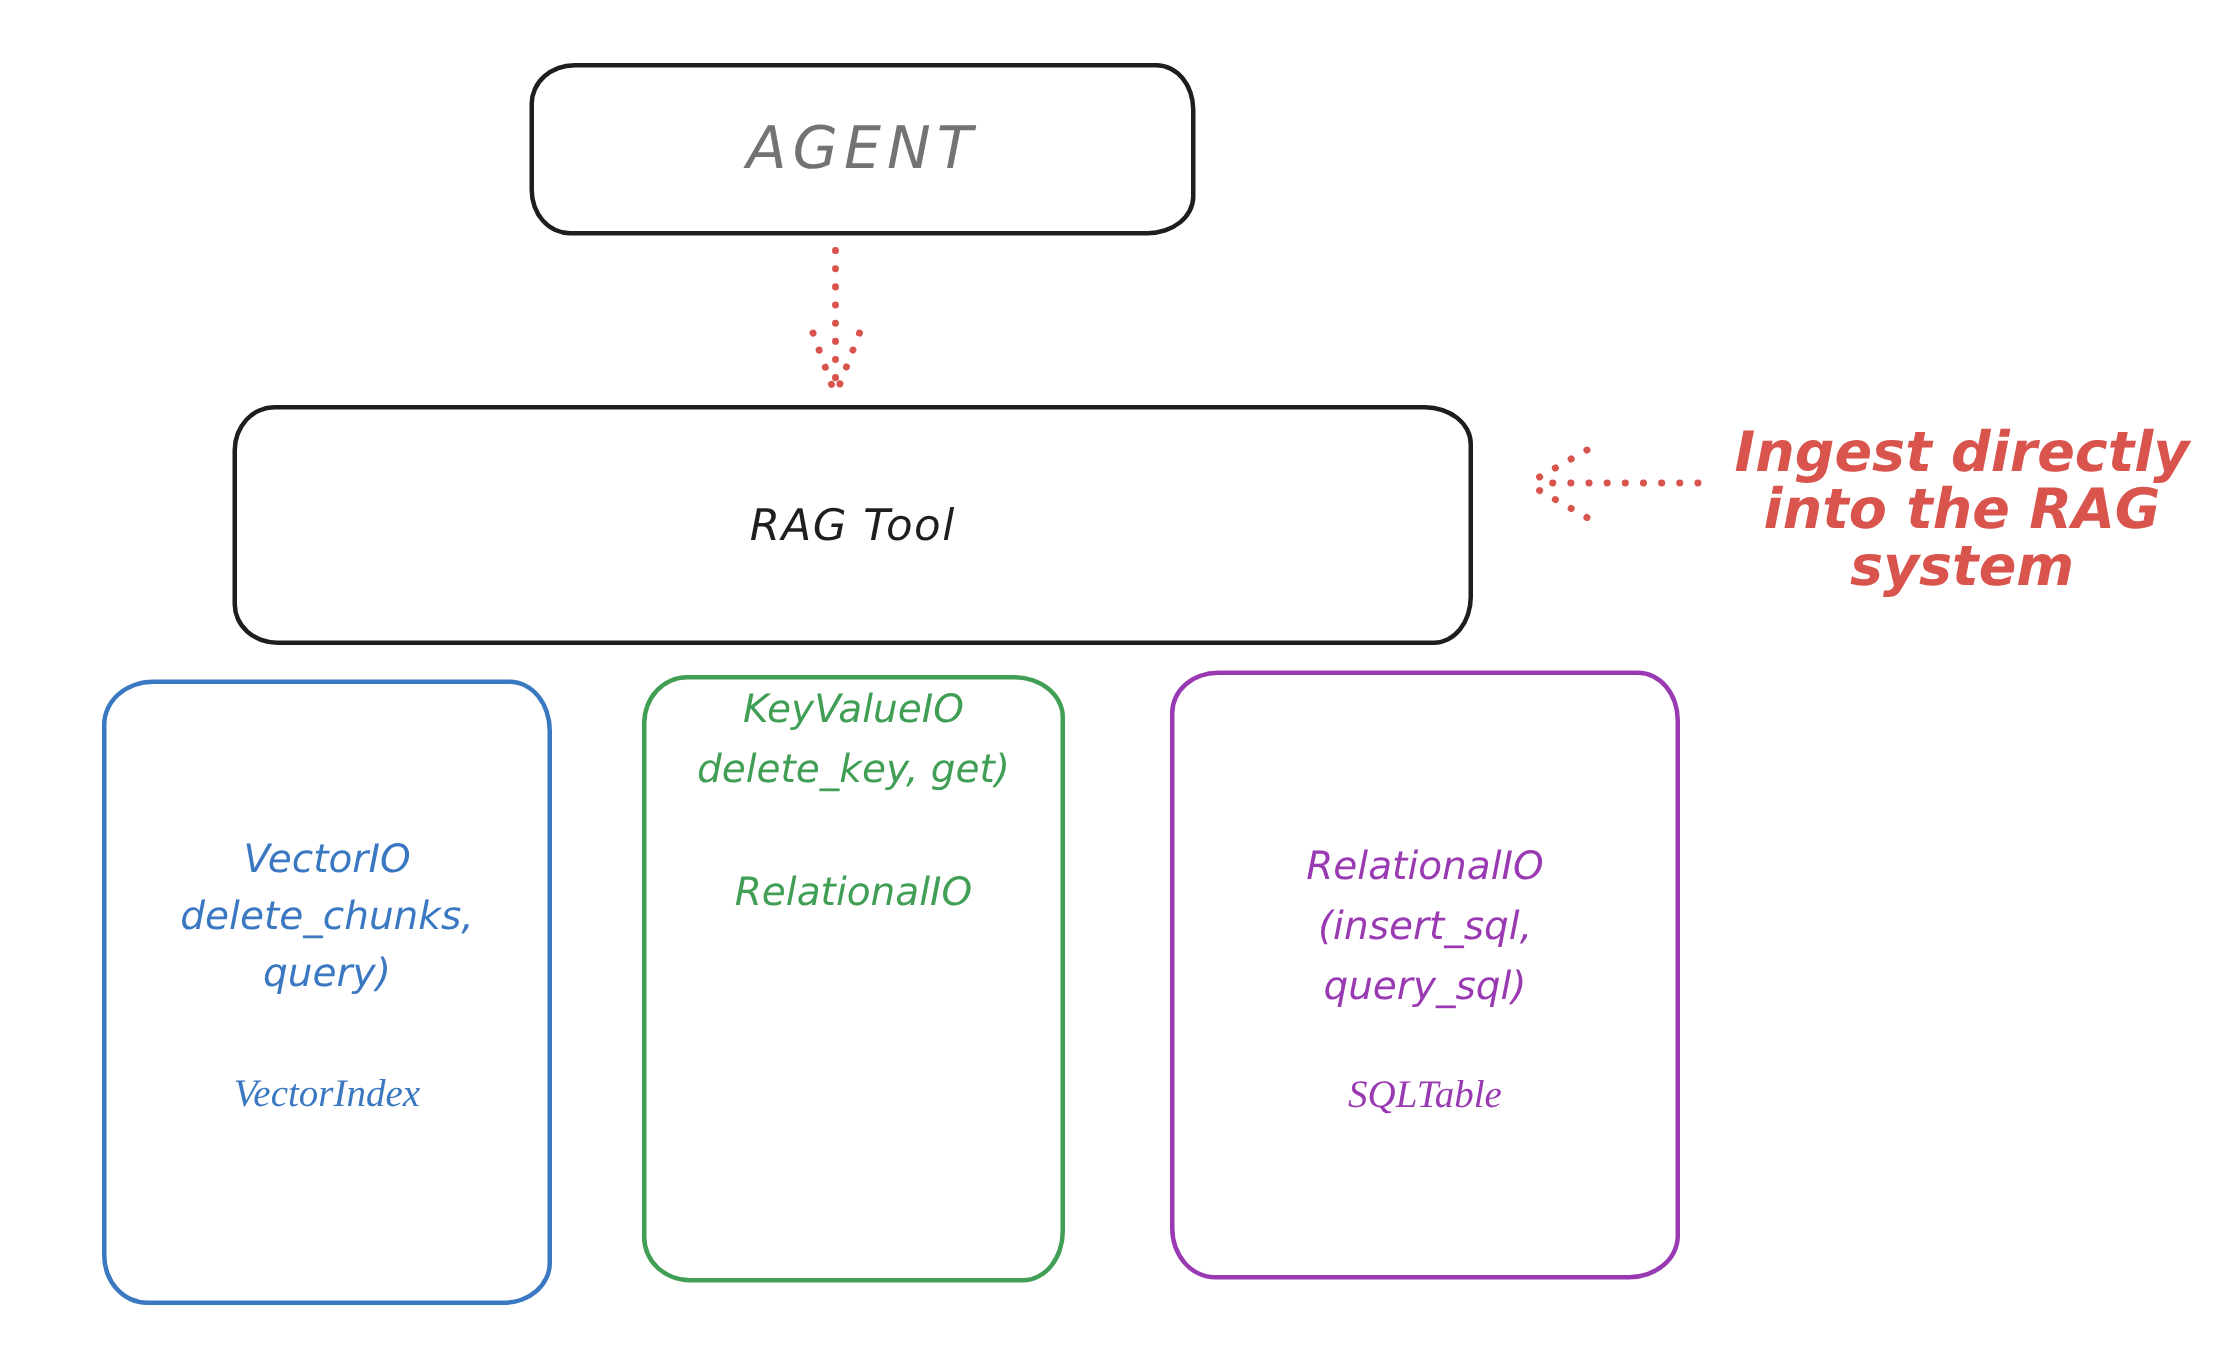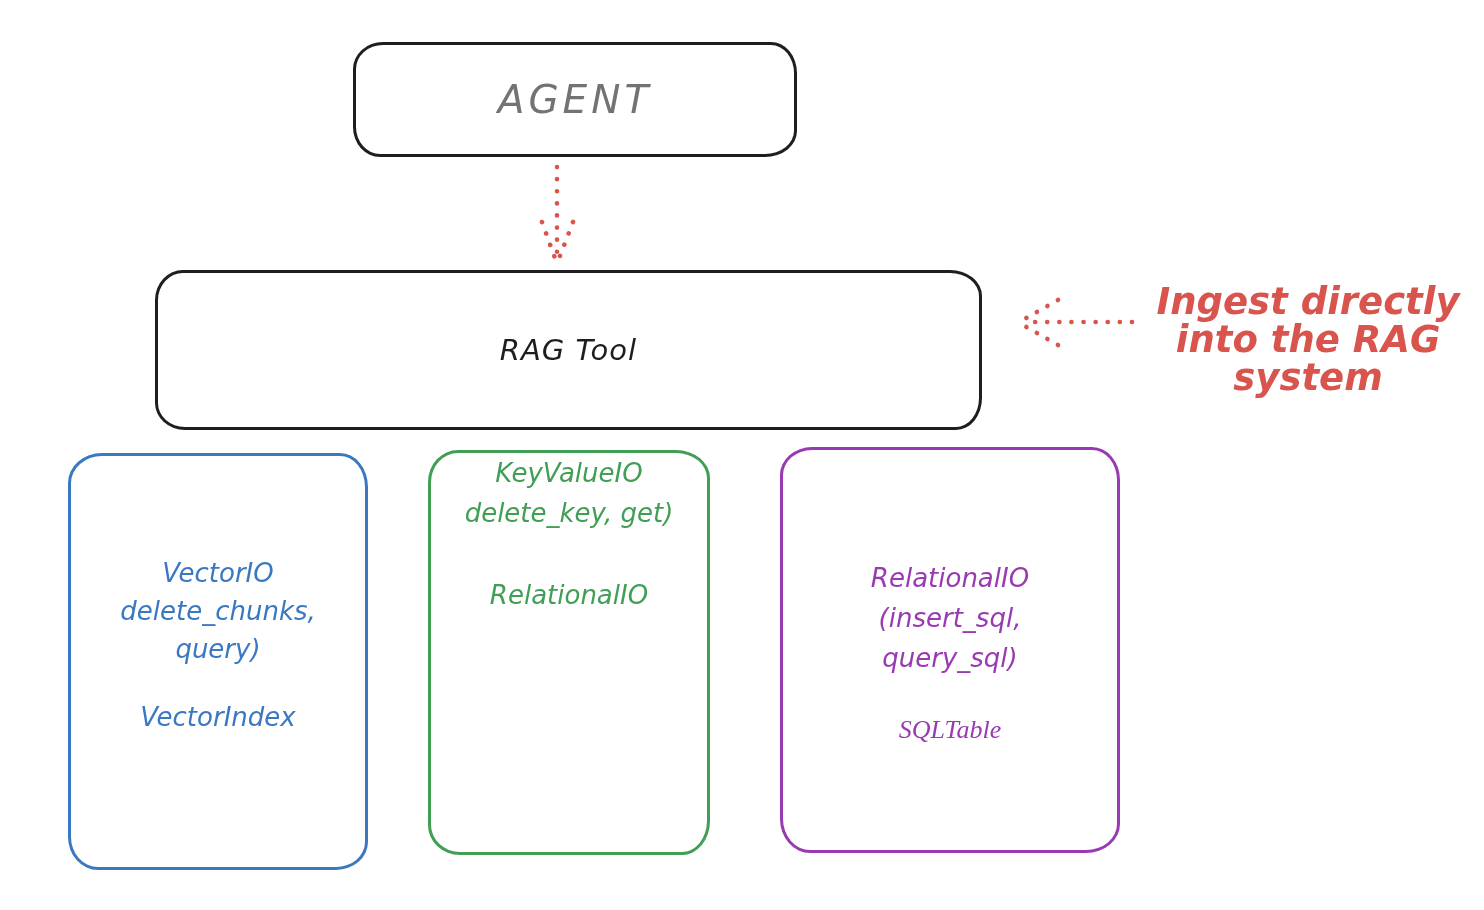--- a/index.html
+++ b/index.html
@@ -62,21 +62,21 @@
   .vector-box {
     left: 68px; top: 453px;
     width: 300px; height: 417px;
     border-color: #3b78c2;
     color: #3b78c2;
     border-radius: 34px 28px 32px 30px / 30px 34px 28px 33px;
     padding-top: 98px;
     font-size: 26px;
     line-height: 38px;
   }
-  .vector-box .index-label { margin-top: 30px; }
+  .vector-box .index-label { margin-top: 42px; font-family: Liberation Serif, serif; }
   .keyvalue-box {
     left: 428px; top: 450px;
     width: 282px; height: 405px;
     border-color: #419e55;
     color: #419e55;
     border-radius: 30px 34px 28px 32px / 32px 28px 34px 30px;
     font-size: 26px;
     line-height: 40px;
   }
   .keyvalue-box .index-label { margin-top: 42px; }

